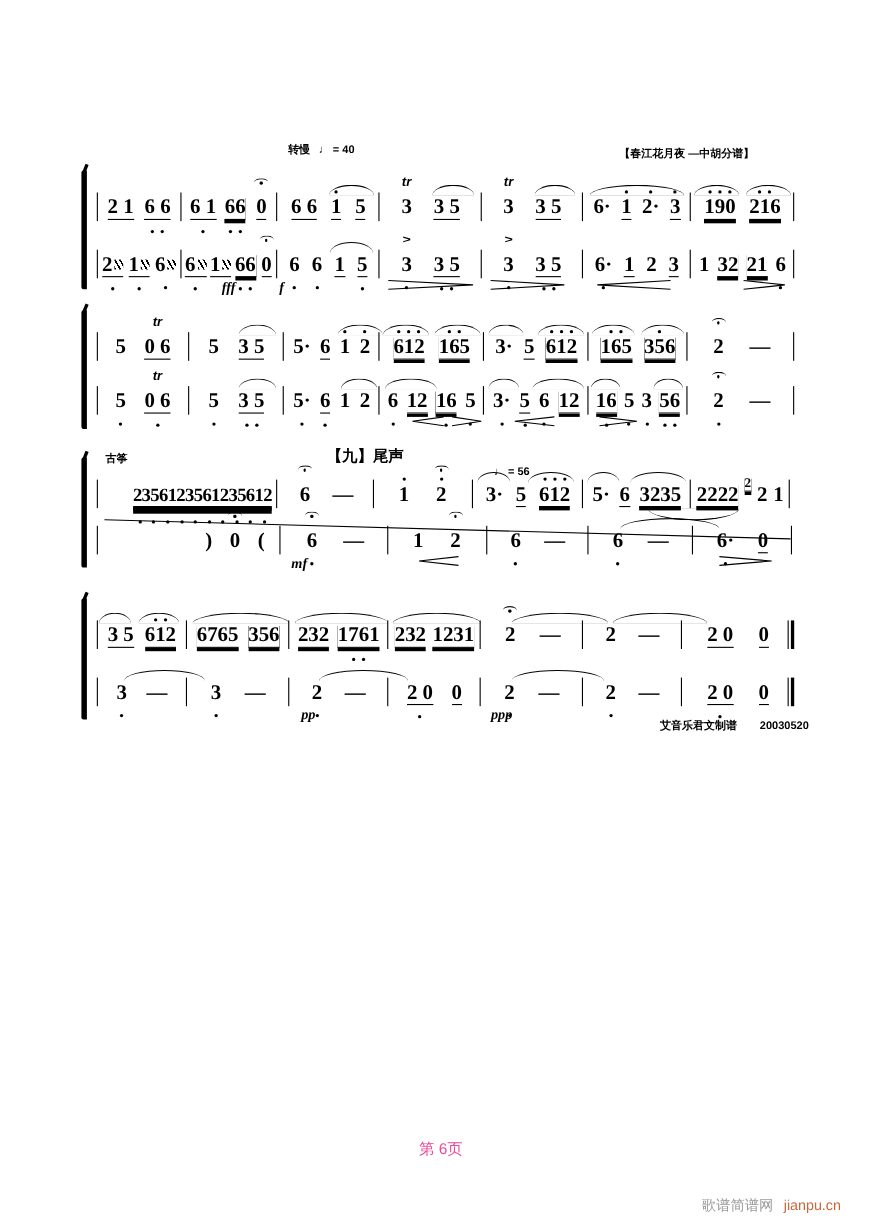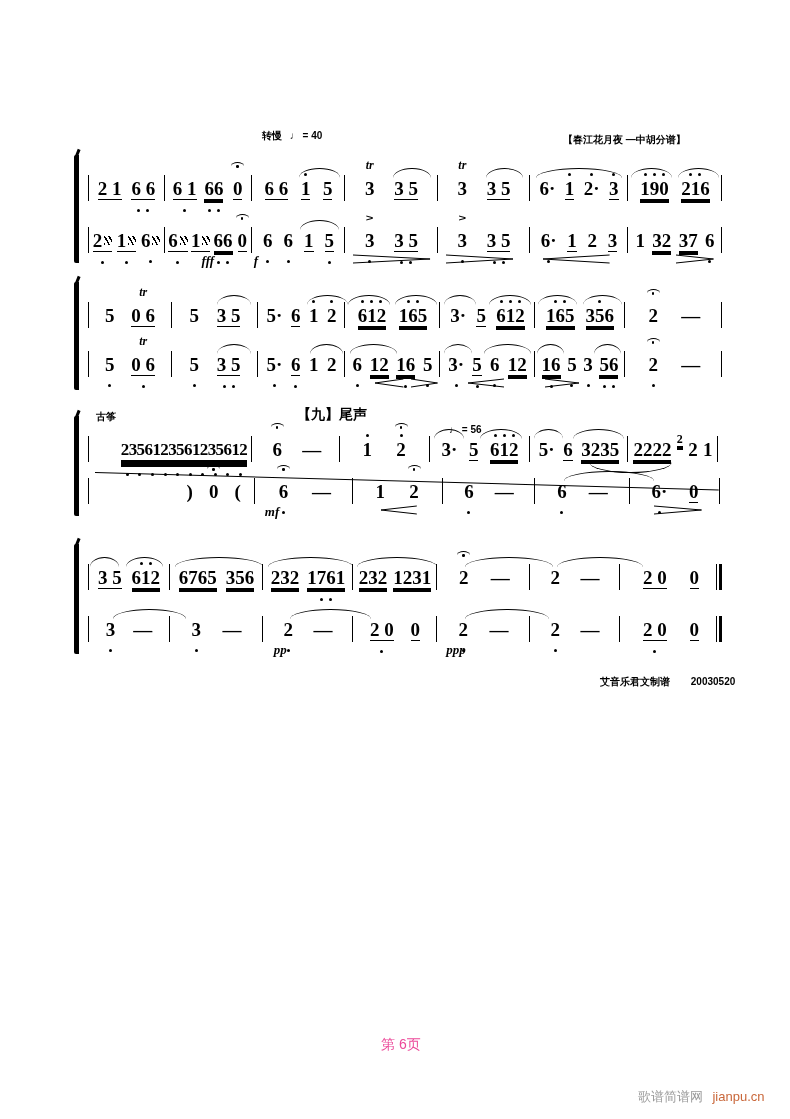--- a/index.html
+++ b/index.html
@@ -24,21 +24,21 @@
   .long{font-size:17px;letter-spacing:-0.6px;}
   .u1{border-bottom:1.8px solid #000;}
   .u2{border-bottom:1.8px solid #000;box-shadow:0 3px 0 #000;}
   .u3{border-bottom:1.8px solid #000;box-shadow:0 3px 0 #000,0 6px 0 #000;}
   .db{height:8px;display:flex;gap:6px;align-items:flex-end;justify-content:center;padding-top:4px;}
   .db.spread{width:92%;justify-content:space-between;padding-top:7px;}
   .dot{display:block;width:3px;height:3px;background:#000;border-radius:50%;}
   .ferm{position:relative;width:13px;height:7px;border-top:1.8px solid #000;
         border-radius:65% 65% 0 0;margin-bottom:1px;}
   .ferm::after{content:"";position:absolute;left:5px;top:2px;width:2.6px;height:2.6px;background:#000;border-radius:50%;}
-  .trn{font-family:Liberation Serif, serif;font-style:italic;font-weight:bold;font-size:12px;line-height:12px;}
+  .trn{font-family:Liberation Sans, sans-serif;font-style:italic;font-weight:bold;font-size:12px;line-height:12px;}
   .acc{font-weight:bold;font-size:13px;line-height:11px;transform:scaleY(.75);}
   .tm{display:inline-block;width:8px;height:9px;margin-left:2px;vertical-align:middle;
       background:repeating-linear-gradient(60deg,#000 0 1.5px,transparent 1.5px 4px);}
   .arc{position:absolute;top:12px;height:9px;border-top:1.6px solid #000;
        border-radius:50% 50% 0 0/100% 100% 0 0;}
   .arcb{position:absolute;top:45px;height:10px;border-bottom:1.6px solid #000;
        border-radius:0 0 50% 50%/0 0 100% 100%;}
   .hp{position:absolute;top:46px;height:10px;overflow:visible;}
   .dyn{position:absolute;top:45px;font-family:"Liberation Serif",serif;font-style:italic;font-weight:bold;font-size:13px;}
   .bracket{position:absolute;left:74px;width:5px;background:#000;border-radius:2px 0 0 2px;}
@@ -62,21 +62,21 @@
   <div class="label lbl-bold" style="left:563px;top:133px;">【春江花月夜 —中胡分谱】</div>
 
   <div class="label lbl-bold" style="left:96px;top:410px;">古筝</div>
 
   <div class="label lbl-section" style="left:297px;top:406px;">【九】尾声</div>
 
   <div class="label lbl-bold" style="left:449px;top:424px;">♩ = 56</div>
 
   <div class="gliss" style="left:95px;top:472px;width:624px;"></div>
 
-  <div class="label lbl-bold" style="left:600px;top:675px;">
+  <div class="label lbl-bold" style="left:600px;top:653px;">
     <span>艾音乐君文制谱</span>
     <span class="credit-date">20030520</span>
   </div>
 
   <div class="label pagenum" style="left:381px;top:1036px;">第 6页</div>
 
   <div class="label" style="left:638px;top:1087px;">
     <span class="wm-site">歌谱简谱网</span>
     <span class="wm-domain">jianpu.cn</span>
   </div>
@@ -424,21 +424,21 @@
         </div>
         <div class="note">
           <div class="orn"></div>
           <div class="da"></div>
           <div class="txt u2">32</div>
           <div class="db"></div>
         </div>
         <div class="note">
           <div class="orn"></div>
           <div class="da"></div>
-          <div class="txt u2">37</div>
+          <div class="txt u2">21</div>
           <div class="db"></div>
         </div>
         <div class="note">
           <div class="orn"></div>
           <div class="da"></div>
           <div class="txt">6</div>
           <div class="db">
             <i class="dot"></i>
           </div>
         </div>

